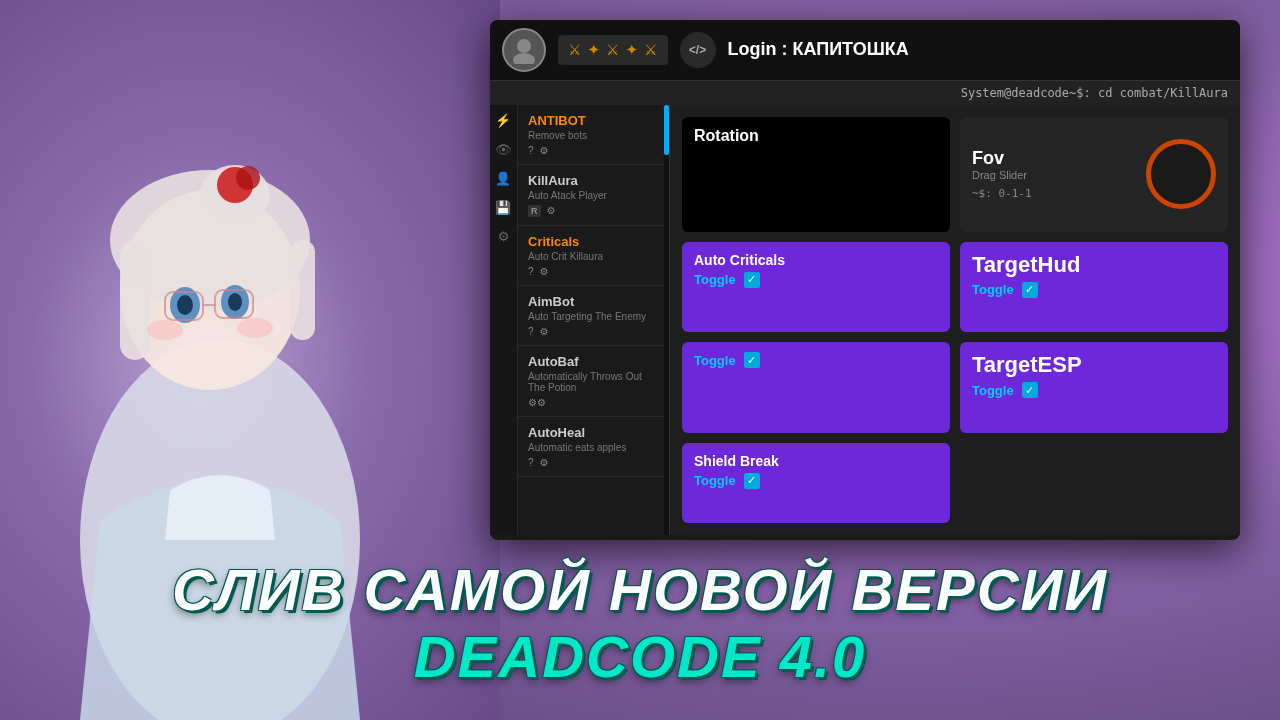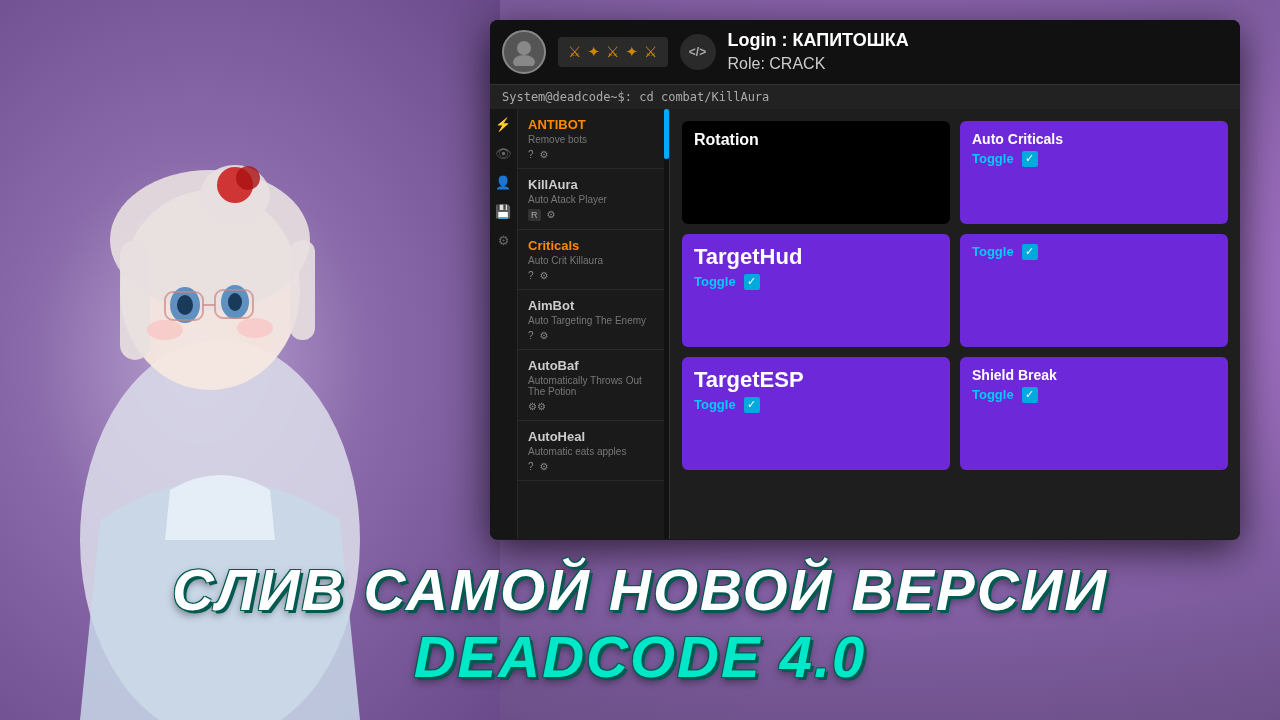--- a/index.html
+++ b/index.html
@@ -149,20 +149,21 @@
       color: #ccc;
     }
 
     
     .breadcrumb-bar {
       background: #222;
       padding: 5px 12px;
       font-size: 12px;
       color: #aaa;
       font-family: monospace;
+      text-align: right;
     }
 
     
     .panel-body {
       display: flex;
       height: calc(100% - 90px);
     }
 
     
     .sidebar {
@@ -378,21 +379,20 @@
       <span style="color:#cc8800;font-size:15px;">✦</span>
       <span style="color:#cc8800;font-size:15px;">⚔</span>
       <span style="color:#cc8800;font-size:15px;">✦</span>
       <span style="color:#cc8800;font-size:15px;">⚔</span>
     </div>
     <div class="header-code-icon">
       <span style="font-size:12px;color:#aaa;font-weight:bold;">&lt;/&gt;</span>
     </div>
     <div class="header-user-info">
       <div class="username">Login : КАПИТОШКА</div>
-      <div class="role">Role: CRACK</div>
     </div>
   </div>
 
   <div class="breadcrumb-bar">System@deadcode~$: cd combat/KillAura</div>
 
   <div class="panel-body">
 
     <div class="sidebar" style="position:relative;">
 
       <div style="position:absolute;right:0;top:0;bottom:0;width:5px;background:#111;z-index:2;">
@@ -463,20 +463,28 @@
         </div>
       </div>
     </div>
 
     <div class="content-area">
 
       <div class="rotation-card">
         <div class="rotation-title">Rotation</div>
       </div>
 
+      <div class="fov-card">
+        <div class="fov-left">
+          <div class="fov-title">Fov</div>
+          <div class="fov-subtitle">Drag Slider</div>
+          <div class="fov-value">~$: 0-1-1</div>
+        </div>
+        <div class="fov-circle"></div>
+      </div>
 
       <div class="feature-card">
         <div class="feature-title">Auto Criticals</div>
         <div class="feature-toggle-row">
           <span class="toggle-label">Toggle</span>
           <div class="checkbox-blue">✓</div>
         </div>
       </div>
 
       <div class="feature-card target-card">

